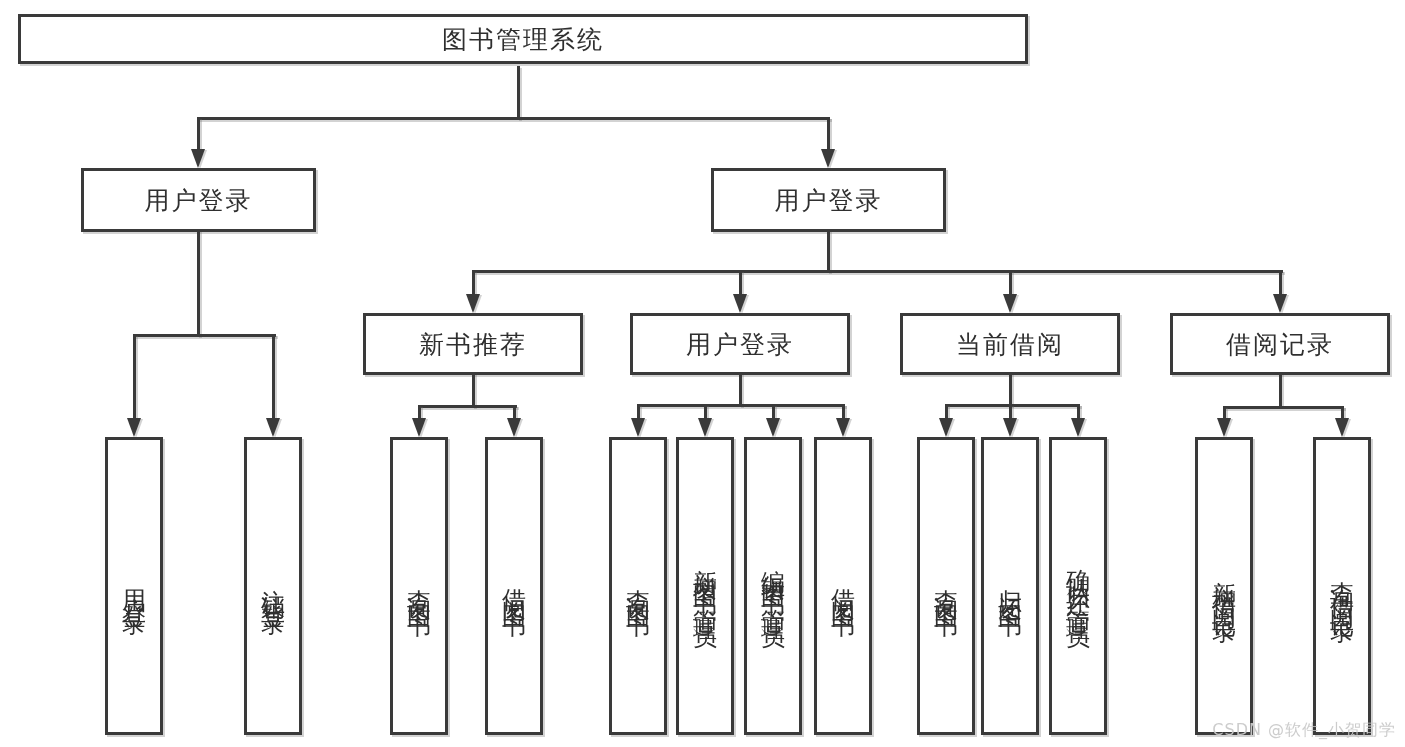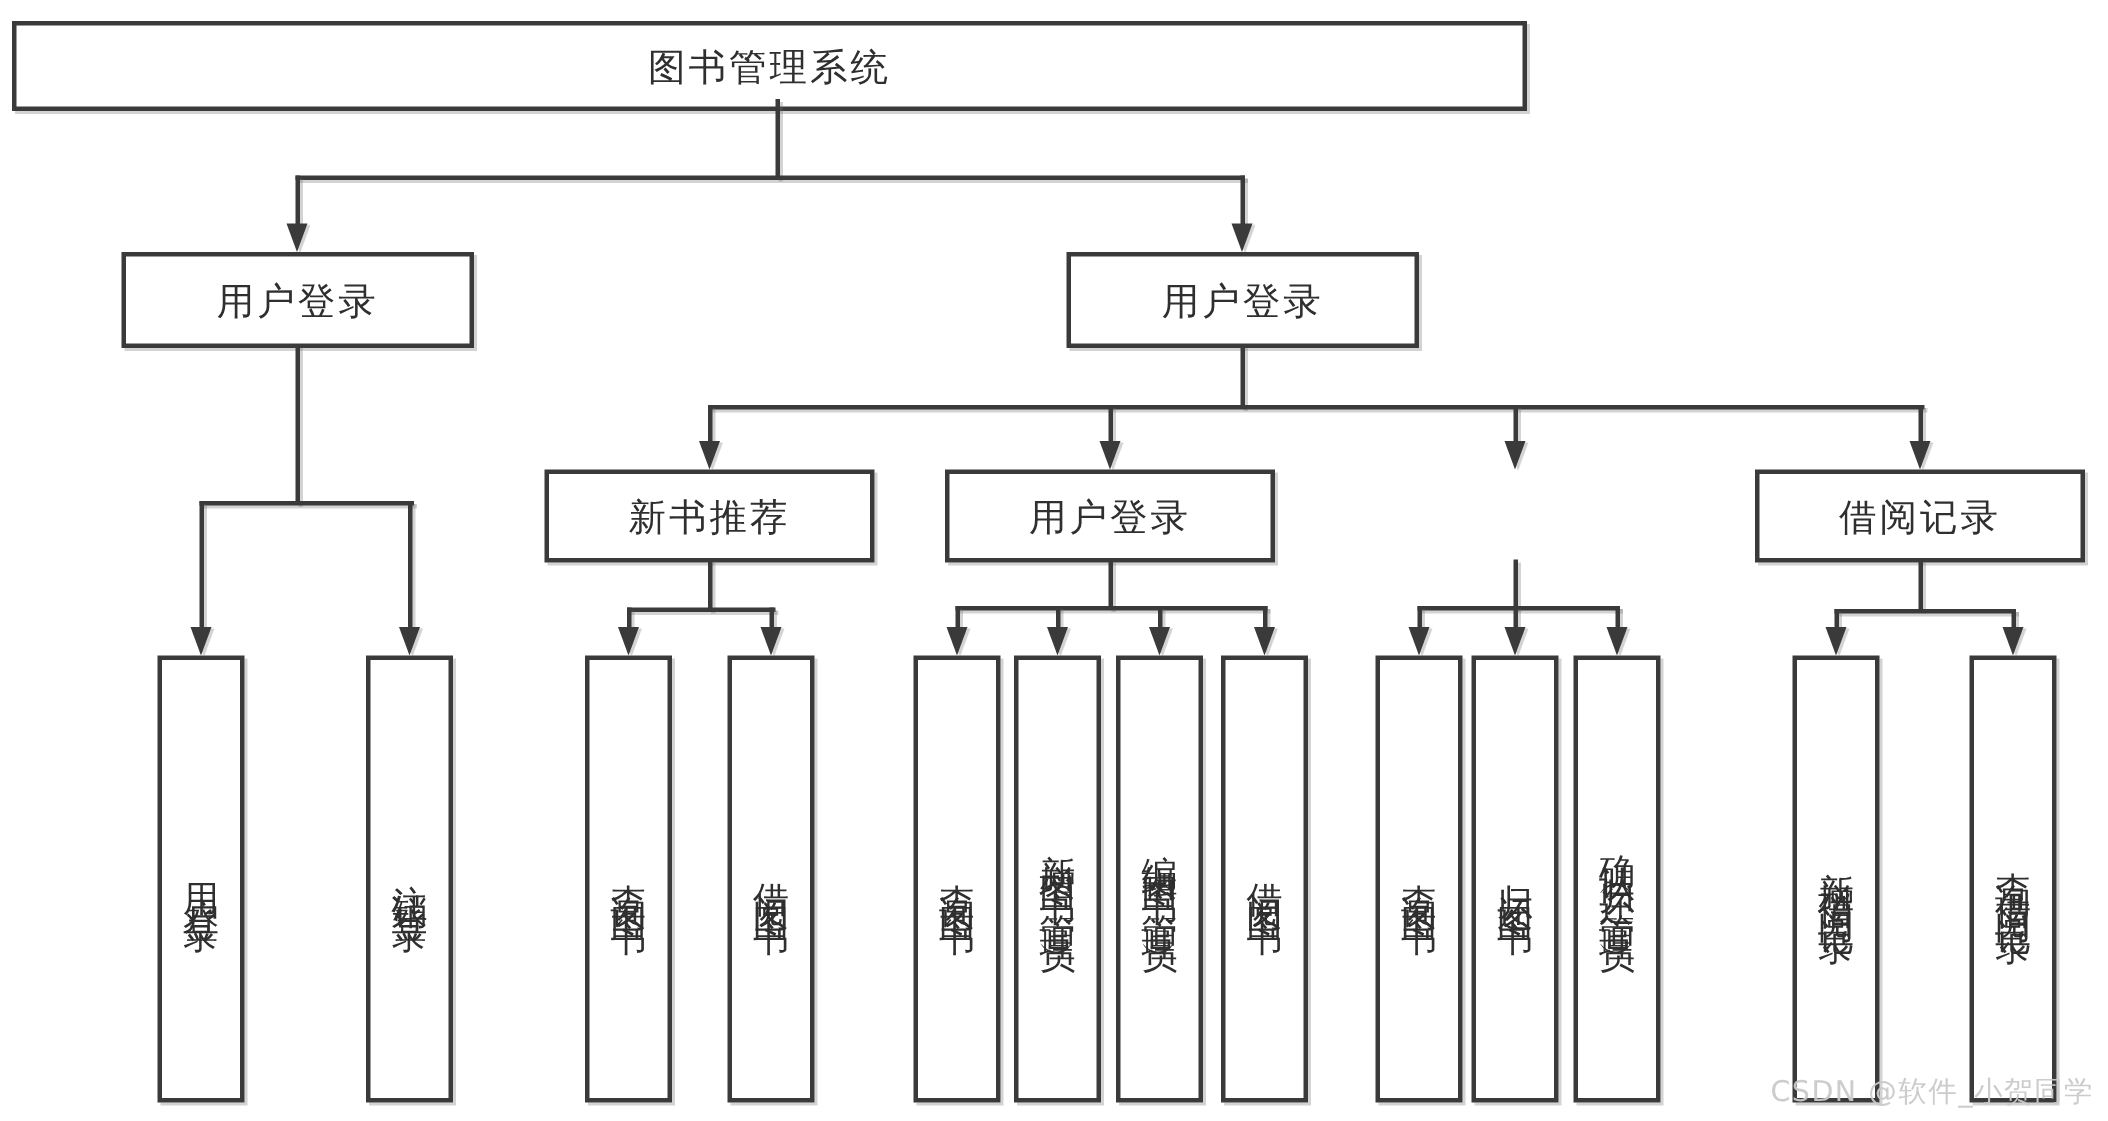--- a/index.html
+++ b/index.html
@@ -47,34 +47,34 @@
     border-left: 7px solid transparent;
     border-right: 7px solid transparent;
     border-top: 19px solid #3a3a3a;
     filter: drop-shadow(2px 1px 0 rgba(110,110,110,0.30));
   }
 
   .watermark {
     position: absolute;
     right: 9px;
     bottom: 6px;
-    font-size: 19px;
+    font-size: 16px;
     letter-spacing: 1px;
     color: rgba(201,201,201,0.95);
     z-index: 5;
     white-space: nowrap;
     text-align: right;
   }
 </style>
 </head>
 <body>
 
 <div class="canvas">
 
-  <div class="node h-node" style="left:8px; top:14px; width:1010px; height:60px;">图书管理系统</div>
+  <div class="node h-node" style="left:18px; top:14px; width:1010px; height:50px;">图书管理系统</div>
 
   <div class="vline" style="left:517px; top:66px; width:3px; height:53px;"></div>
   <div class="hline" style="left:197px; top:117px; width:633px; height:3px;"></div>
 
   <div class="vline" style="left:197px; top:117px; width:3px; height:33px;"></div>
   <div class="arrowhead" style="left:191px; top:149px;"></div>
 
   <div class="vline" style="left:827px; top:117px; width:3px; height:33px;"></div>
   <div class="arrowhead" style="left:821px; top:149px;"></div>
 
@@ -96,20 +96,21 @@
   <div class="arrowhead" style="left:466px; top:294px;"></div>
   <div class="vline" style="left:739px; top:270px; width:3px; height:25px;"></div>
   <div class="arrowhead" style="left:733px; top:294px;"></div>
   <div class="vline" style="left:1009px; top:270px; width:3px; height:25px;"></div>
   <div class="arrowhead" style="left:1003px; top:294px;"></div>
   <div class="vline" style="left:1279px; top:270px; width:3px; height:25px;"></div>
   <div class="arrowhead" style="left:1273px; top:294px;"></div>
 
   <div class="node h-node" style="left:363px; top:313px; width:220px; height:62px;">新书推荐</div>
   <div class="node h-node" style="left:630px; top:313px; width:220px; height:62px;">用户登录</div>
+  <div class="node h-node" style="left:900px; top:313px; width:220px; height:62px;">当前借阅</div>
   <div class="node h-node" style="left:1170px; top:313px; width:220px; height:62px;">借阅记录</div>
 
   <div class="vline" style="left:472px; top:373px; width:3px; height:34px;"></div>
   <div class="hline" style="left:418px; top:405px; width:99px; height:3px;"></div>
   <div class="vline" style="left:418px; top:405px; width:3px; height:14px;"></div>
   <div class="arrowhead" style="left:412px; top:418px;"></div>
   <div class="vline" style="left:513px; top:405px; width:3px; height:14px;"></div>
   <div class="arrowhead" style="left:507px; top:418px;"></div>
 
   <div class="vline" style="left:739px; top:373px; width:3px; height:33px;"></div>

